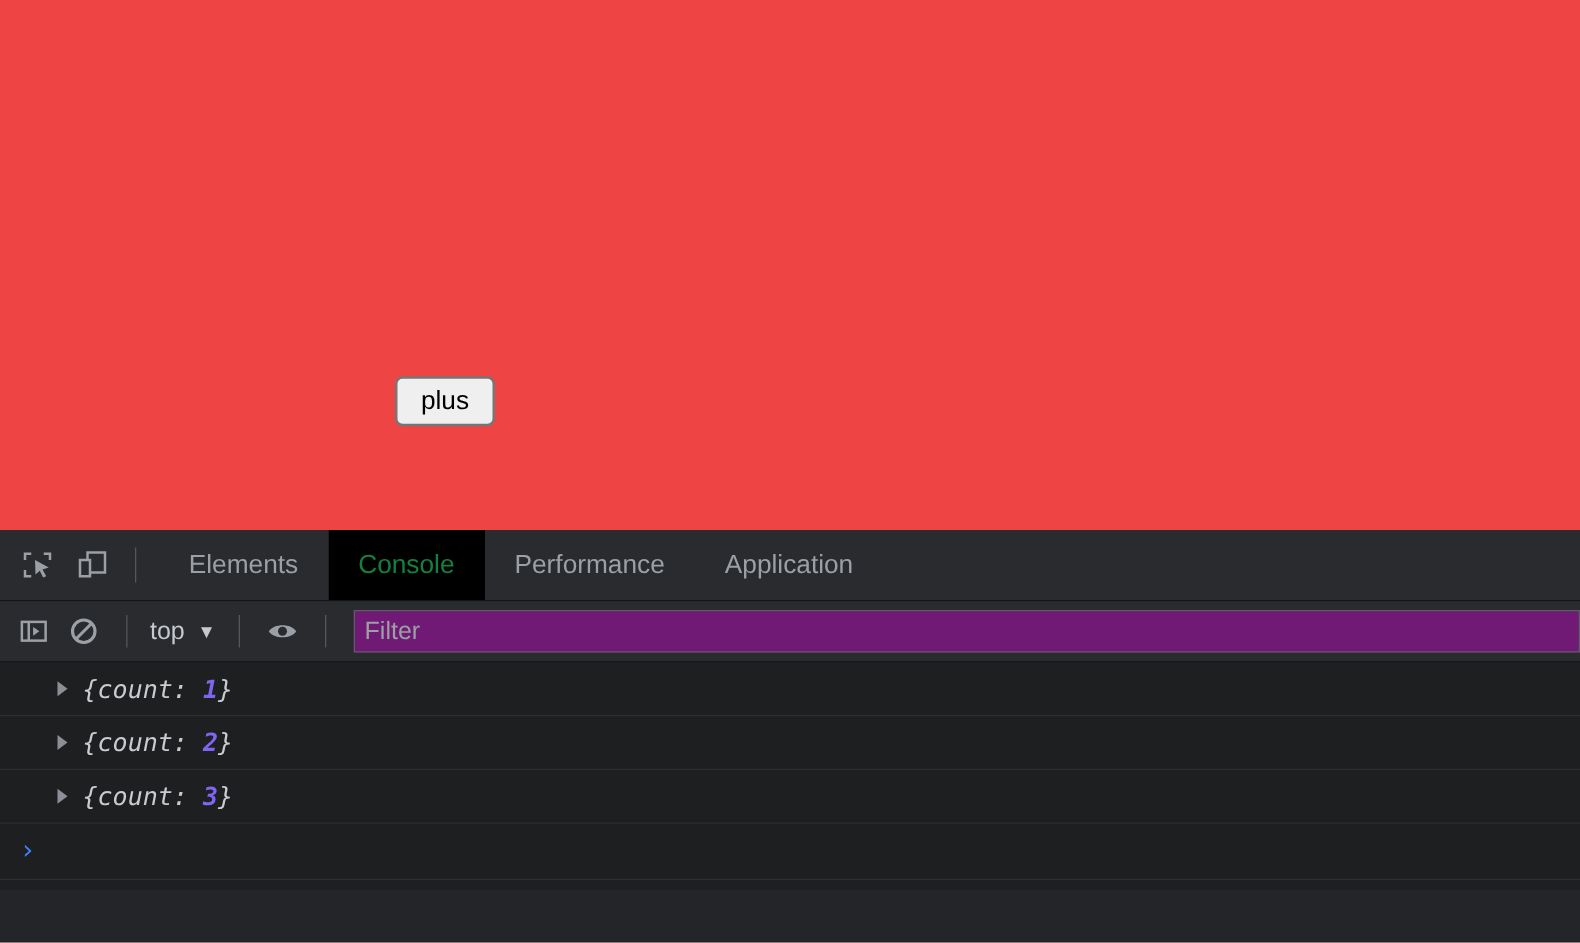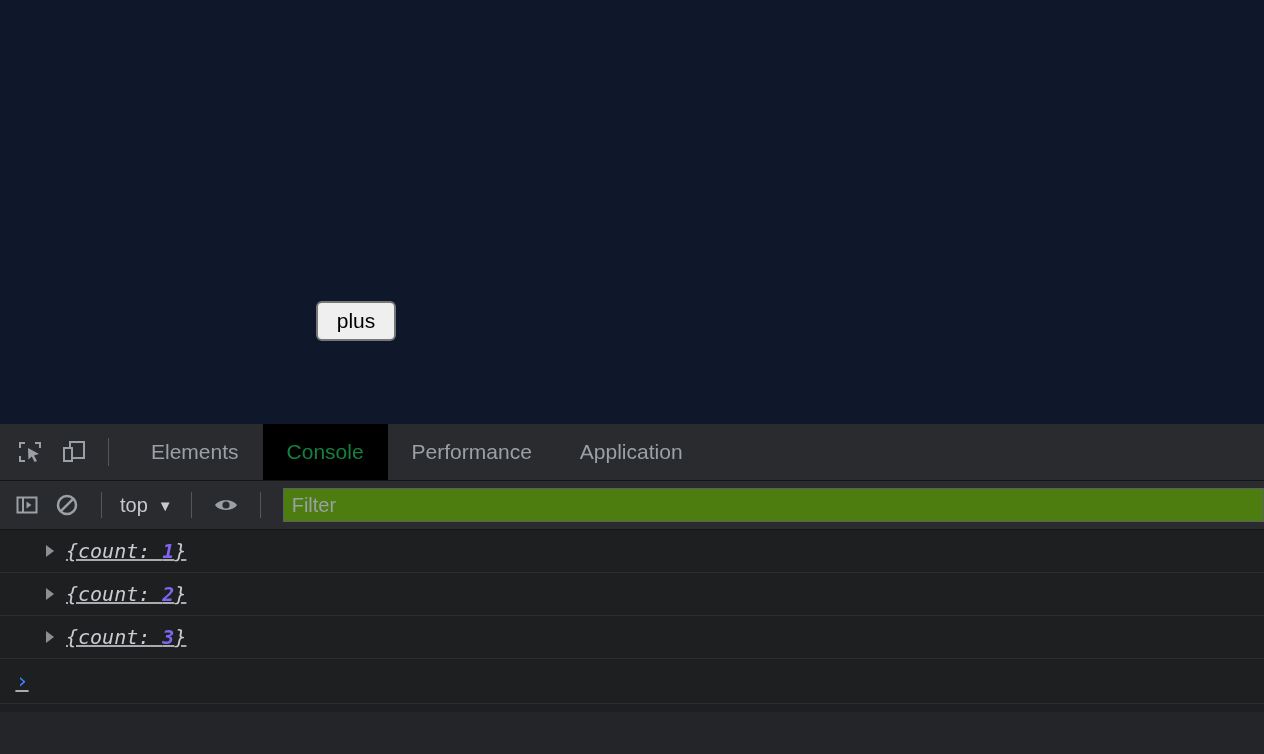--- a/index.html
+++ b/index.html
@@ -11,21 +11,21 @@
     background: #ffffff;
     font-family: "Liberation Sans", sans-serif;
   }
 
   
   #page-viewport {
     position: absolute;
     left: 0; top: 0;
     width: 1264px;
     height: 532px;
-    background: #0f172a;
+    background: #ef4444;
     overflow: hidden;
   }
   #plus-button {
     position: absolute;
     left: 316px;
     top: 301px;
     width: 80px;
     height: 40px;
     background: #efefef;
     border: 2px solid #767676;
@@ -126,37 +126,36 @@
     font-size: 20px;
     color: #c6c9ce;
     flex: 0 0 auto;
     padding: 0 4px;
   }
   #filter-input {
     flex: 1 1 auto;
     height: 34px;
     margin-left: 8px;
     margin-right: 0;
-    background: #4d7c0f;
+    background: #701a75;
     border: 1px solid #5b5e63;
     color: #c6c9ce;
     font-family: "Liberation Sans", sans-serif;
     font-size: 20px;
     padding: 0 8px;
     box-sizing: border-box;
     outline: none;
   }
   #filter-input::placeholder { color: #9aa0a6; opacity: 1; }
 
   
   #console-messages {
     background: #1e1f21;
     height: 182px;
     overflow: hidden;
-    text-decoration: underline;
   }
   .console-row {
     position: relative;
     height: 43px;
     border-bottom: 1px solid #2c2e31;
     display: flex;
     align-items: center;
     padding-left: 44px;
     box-sizing: border-box;
   }

